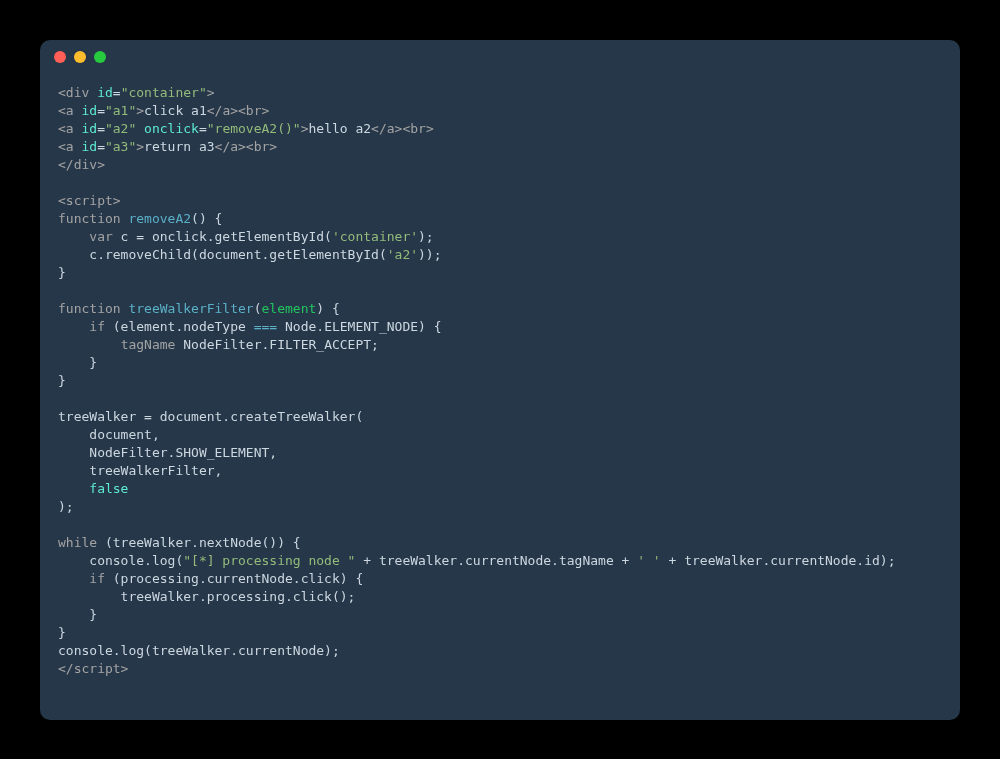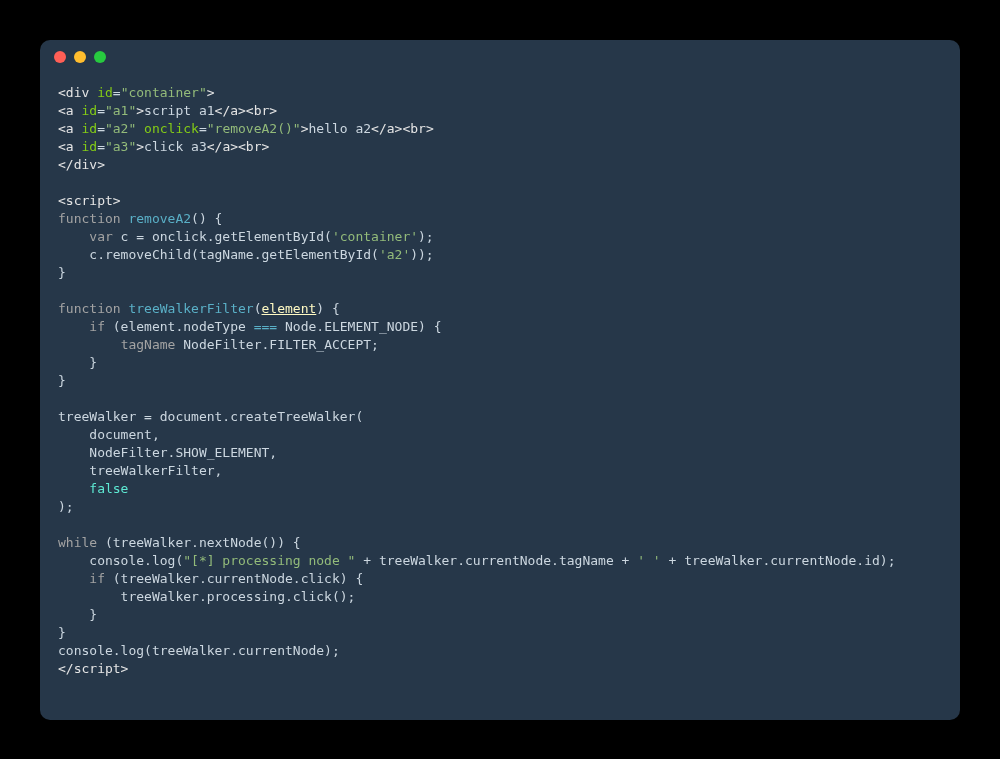--- a/index.html
+++ b/index.html
@@ -39,64 +39,64 @@
   .dot.green { background: #27c93f; }
   pre.code {
     margin: 0;
     padding: 10px 18px 20px 18px;
     font-size: 13px;
     line-height: 18px;
     color: #ccd7e0;
     white-space: pre;
   }
   .c-default { color: #ccd7e0; }
-  .c-tag     { color: #e5e5e5; }
-  .c-attr    { color: #84cc16; }
+  .c-tag     { color: #a3a3a3; }
+  .c-attr    { color: #5eead4; }
   .c-string  { color: #93bb7a; }
   .c-keyword { color: #a3a3a3; }
   .c-func    { color: #5ab0c7; text-align: center; }
-  .c-param   { color: #fef9c3; text-decoration: underline; }
+  .c-param   { color: #22c55e; }
   .c-bool    { color: #5eead4; }
   .c-eq      { color: #5ab0c7; }
 </style>
 </head>
 <body>
 
 <div class="window">
   <div class="titlebar">
     <div class="dot red"></div>
     <div class="dot yellow"></div>
     <div class="dot green"></div>
   </div>
   <pre class="code" id="code-block"><span class="c-tag">&lt;div</span><span class="c-default"> </span><span class="c-attr">id</span><span class="c-default">=</span><span class="c-string">"container"</span><span class="c-tag">&gt;</span>
-<span class="c-tag">&lt;a</span><span class="c-default"> </span><span class="c-attr">id</span><span class="c-default">=</span><span class="c-string">"a1"</span><span class="c-tag">&gt;</span><span class="c-default">script a1</span><span class="c-tag">&lt;/a&gt;&lt;br&gt;</span>
+<span class="c-tag">&lt;a</span><span class="c-default"> </span><span class="c-attr">id</span><span class="c-default">=</span><span class="c-string">"a1"</span><span class="c-tag">&gt;</span><span class="c-default">click a1</span><span class="c-tag">&lt;/a&gt;&lt;br&gt;</span>
 <span class="c-tag">&lt;a</span><span class="c-default"> </span><span class="c-attr">id</span><span class="c-default">=</span><span class="c-string">"a2"</span><span class="c-default"> </span><span class="c-attr">onclick</span><span class="c-default">=</span><span class="c-string">"removeA2()"</span><span class="c-tag">&gt;</span><span class="c-default">hello a2</span><span class="c-tag">&lt;/a&gt;&lt;br&gt;</span>
-<span class="c-tag">&lt;a</span><span class="c-default"> </span><span class="c-attr">id</span><span class="c-default">=</span><span class="c-string">"a3"</span><span class="c-tag">&gt;</span><span class="c-default">click a3</span><span class="c-tag">&lt;/a&gt;&lt;br&gt;</span>
+<span class="c-tag">&lt;a</span><span class="c-default"> </span><span class="c-attr">id</span><span class="c-default">=</span><span class="c-string">"a3"</span><span class="c-tag">&gt;</span><span class="c-default">return a3</span><span class="c-tag">&lt;/a&gt;&lt;br&gt;</span>
 <span class="c-tag">&lt;/div&gt;</span>
 <span class="c-default"></span>
 <span class="c-tag">&lt;script&gt;</span>
 <span class="c-keyword">function</span><span class="c-default"> </span><span class="c-func">removeA2</span><span class="c-default">() {</span>
 <span class="c-default">    </span><span class="c-keyword">var</span><span class="c-default"> c = onclick.getElementById(</span><span class="c-string">'container'</span><span class="c-default">);</span>
-<span class="c-default">    c.removeChild(tagName.getElementById(</span><span class="c-string">'a2'</span><span class="c-default">));</span>
+<span class="c-default">    c.removeChild(document.getElementById(</span><span class="c-string">'a2'</span><span class="c-default">));</span>
 <span class="c-default">}</span>
 <span class="c-default"></span>
 <span class="c-keyword">function</span><span class="c-default"> </span><span class="c-func">treeWalkerFilter</span><span class="c-default">(</span><span class="c-param">element</span><span class="c-default">) {</span>
 <span class="c-default">    </span><span class="c-keyword">if</span><span class="c-default"> (element.nodeType </span><span class="c-eq">===</span><span class="c-default"> Node.ELEMENT_NODE) {</span>
 <span class="c-default">        </span><span class="c-keyword">tagName</span><span class="c-default"> NodeFilter.FILTER_ACCEPT;</span>
 <span class="c-default">    }</span>
 <span class="c-default">}</span>
 <span class="c-default"></span>
 <span class="c-default">treeWalker = document.createTreeWalker(</span>
 <span class="c-default">    document,</span>
 <span class="c-default">    NodeFilter.SHOW_ELEMENT,</span>
 <span class="c-default">    treeWalkerFilter,</span>
 <span class="c-default">    </span><span class="c-bool">false</span>
 <span class="c-default">);</span>
 <span class="c-default"></span>
 <span class="c-keyword">while</span><span class="c-default"> (treeWalker.nextNode()) {</span>
 <span class="c-default">    console.log(</span><span class="c-string">"[*] processing node "</span><span class="c-default"> + treeWalker.currentNode.tagName + </span><span class="c-string">' '</span><span class="c-default"> + treeWalker.currentNode.id);</span>
-<span class="c-default">    </span><span class="c-keyword">if</span><span class="c-default"> (treeWalker.currentNode.click) {</span>
+<span class="c-default">    </span><span class="c-keyword">if</span><span class="c-default"> (processing.currentNode.click) {</span>
 <span class="c-default">        treeWalker.processing.click();</span>
 <span class="c-default">    }</span>
 <span class="c-default">}</span>
 <span class="c-default">console.log(treeWalker.currentNode);</span>
 <span class="c-tag">&lt;/script&gt;</span></pre>
 </div>
 
 </body></html>

